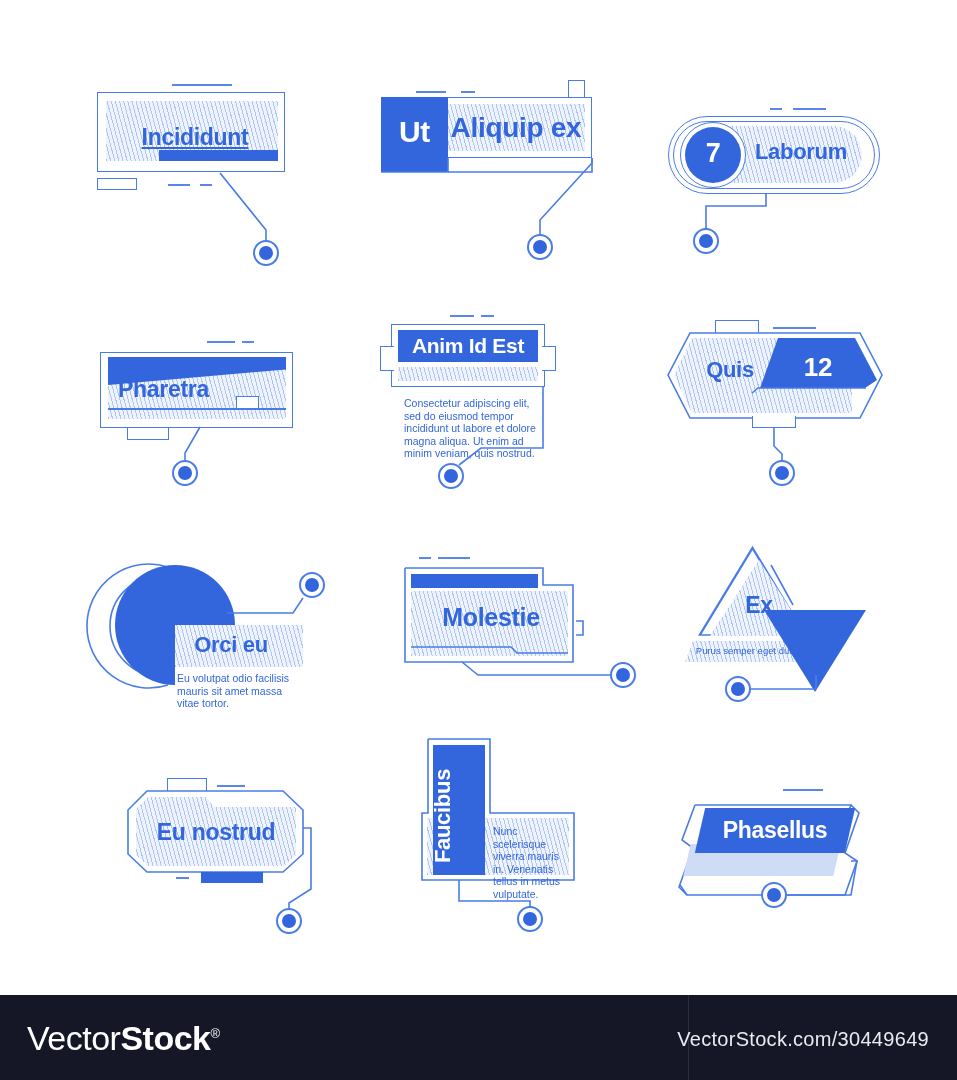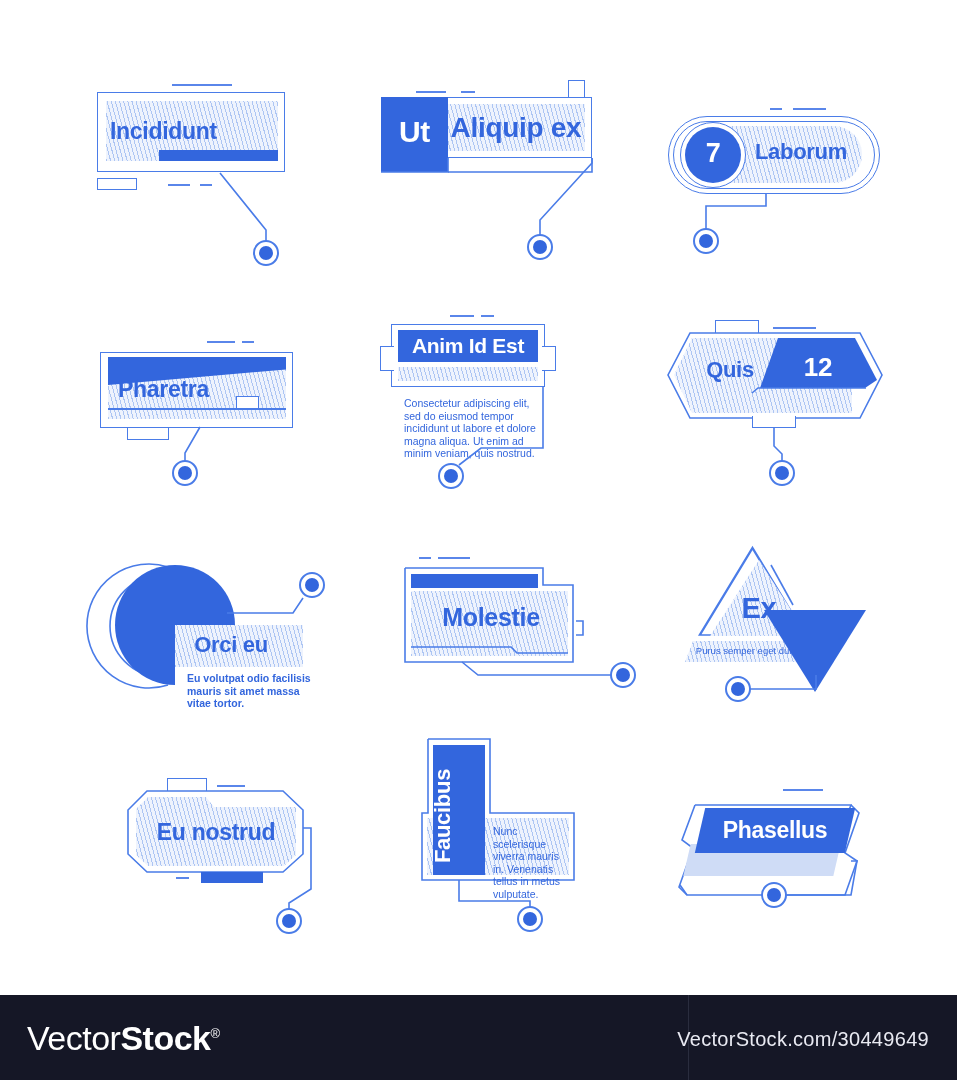--- a/index.html
+++ b/index.html
@@ -55,21 +55,21 @@
 </head>
 <body>
 
 <div class="canvas">
 
   <div class="banner" style="left:88px;top:70px;width:230px;height:200px;">
     <div class="dash" style="left:84px;top:14px;width:60px;"></div>
     <div class="ol" style="position:absolute;left:9px;top:22px;width:188px;height:80px;background:#fff;"></div>
     <div class="hatch" style="position:absolute;left:18px;top:31px;width:172px;height:60px;"></div>
     <div class="solid" style="position:absolute;left:71px;top:80px;width:119px;height:11px;"></div>
-    <div class="ttl" style="position:absolute;left:22px;top:48px;width:170px;text-align:left;font-size:23px;">Incididunt</div>
+    <div class="ttl" style="position:absolute;left:22px;top:54px;width:170px;text-align:center;font-size:23px;text-decoration:underline;">Incididunt</div>
     <div class="ol" style="position:absolute;left:9px;top:108px;width:40px;height:12px;background:#fff;"></div>
     <div class="dash" style="left:80px;top:114px;width:22px;"></div>
     <div class="dash" style="left:112px;top:114px;width:12px;"></div>
     <svg class="conn" style="left:0;top:0;width:230px;height:200px;">
       <polyline points="132,103 178,160 178,172"></polyline>
     </svg>
     <div class="dot" style="left:165px;top:170px;"></div>
   </div>
 
   <div class="banner" style="left:358px;top:68px;width:250px;height:205px;">
@@ -168,21 +168,21 @@
     <svg class="conn" style="left:0;top:0;width:275px;height:170px;">
       <path d="M 93 27 A 62 62 0 1 0 93 145" fill="none" stroke="#4a7ce8" stroke-width="1.6"></path>
       <path d="M 85 36 A 50 50 0 0 0 85 136" fill="none" stroke="#4a7ce8" stroke-width="1.6"></path>
     </svg>
     <div style="position:absolute;left:40px;top:25px;width:120px;height:120px;border-radius:50%;background:#3366dd;
       clip-path:polygon(0 0,100% 0,100% 50%,50% 50%,50% 100%,0 100%);"></div>
     <div style="position:absolute;left:40px;top:25px;width:120px;height:120px;border-radius:50%;background:#3366dd;
       clip-path:polygon(50% 50%,100% 50%,100% 100%,50% 100%);opacity:0;"></div>
     <div class="hatch" style="position:absolute;left:100px;top:85px;width:128px;height:42px;"></div>
     <div class="ttl" style="position:absolute;left:100px;top:92px;width:112px;text-align:center;font-size:22px;">Orci eu</div>
-    <div class="body-txt" style="position:absolute;left:112px;top:132px;width:125px;font-weight:bold;">Eu volutpat odio facilisis mauris sit amet massa vitae tortor.</div>
+    <div class="body-txt" style="position:absolute;left:102px;top:132px;width:125px;">Eu volutpat odio facilisis mauris sit amet massa vitae tortor.</div>
     <svg class="conn" style="left:0;top:0;width:275px;height:170px;">
       <polyline points="152,73 218,73 228,58"></polyline>
     </svg>
     <div class="dot" style="left:224px;top:32px;"></div>
   </div>
 
   <div class="banner" style="left:378px;top:535px;width:280px;height:165px;">
     <div class="dash" style="left:41px;top:22px;width:12px;"></div>
     <div class="dash" style="left:60px;top:22px;width:32px;"></div>
     <svg class="conn" style="left:0;top:0;width:280px;height:165px;">
@@ -200,21 +200,21 @@
     </svg>
     <div class="dot" style="left:232px;top:127px;"></div>
   </div>
 
   <div class="banner" style="left:675px;top:535px;width:230px;height:170px;">
     <svg class="conn" style="left:0;top:0;width:230px;height:170px;">
       <polygon points="76,13 110,100 42,100" fill="none" stroke="#4a7ce8" stroke-width="1.6" transform="scale(1.55,1) translate(-26,0)"></polygon>
     </svg>
     <div class="hatch" style="position:absolute;left:35px;top:25px;width:98px;height:76px;
       clip-path:polygon(50% 0,100% 100%,0 100%);"></div>
-    <div class="ttl" style="position:absolute;left:44px;top:57px;width:80px;text-align:center;font-size:29px;">Ex</div>
+    <div class="ttl" style="position:absolute;left:44px;top:57px;width:80px;text-align:center;font-size:23px;">Ex</div>
     <svg class="conn" style="left:0;top:0;width:230px;height:170px;">
       <line x1="96" y1="30" x2="118" y2="70"></line>
     </svg>
     <div class="hatch" style="position:absolute;left:10px;top:106px;width:120px;height:21px;
       clip-path:polygon(8px 0,120px 0,112px 21px,0 21px);"></div>
     <div class="body-txt" style="position:absolute;left:12px;top:110px;width:118px;text-align:center;font-size:9.5px;">Purus semper eget duis</div>
     <div style="position:absolute;left:89px;top:75px;width:102px;height:82px;background:#3366dd;
       clip-path:polygon(0 0,100% 0,50% 100%);"></div>
     <svg class="conn" style="left:0;top:0;width:230px;height:170px;">
       <polyline points="141,140 141,154 75,154"></polyline>

